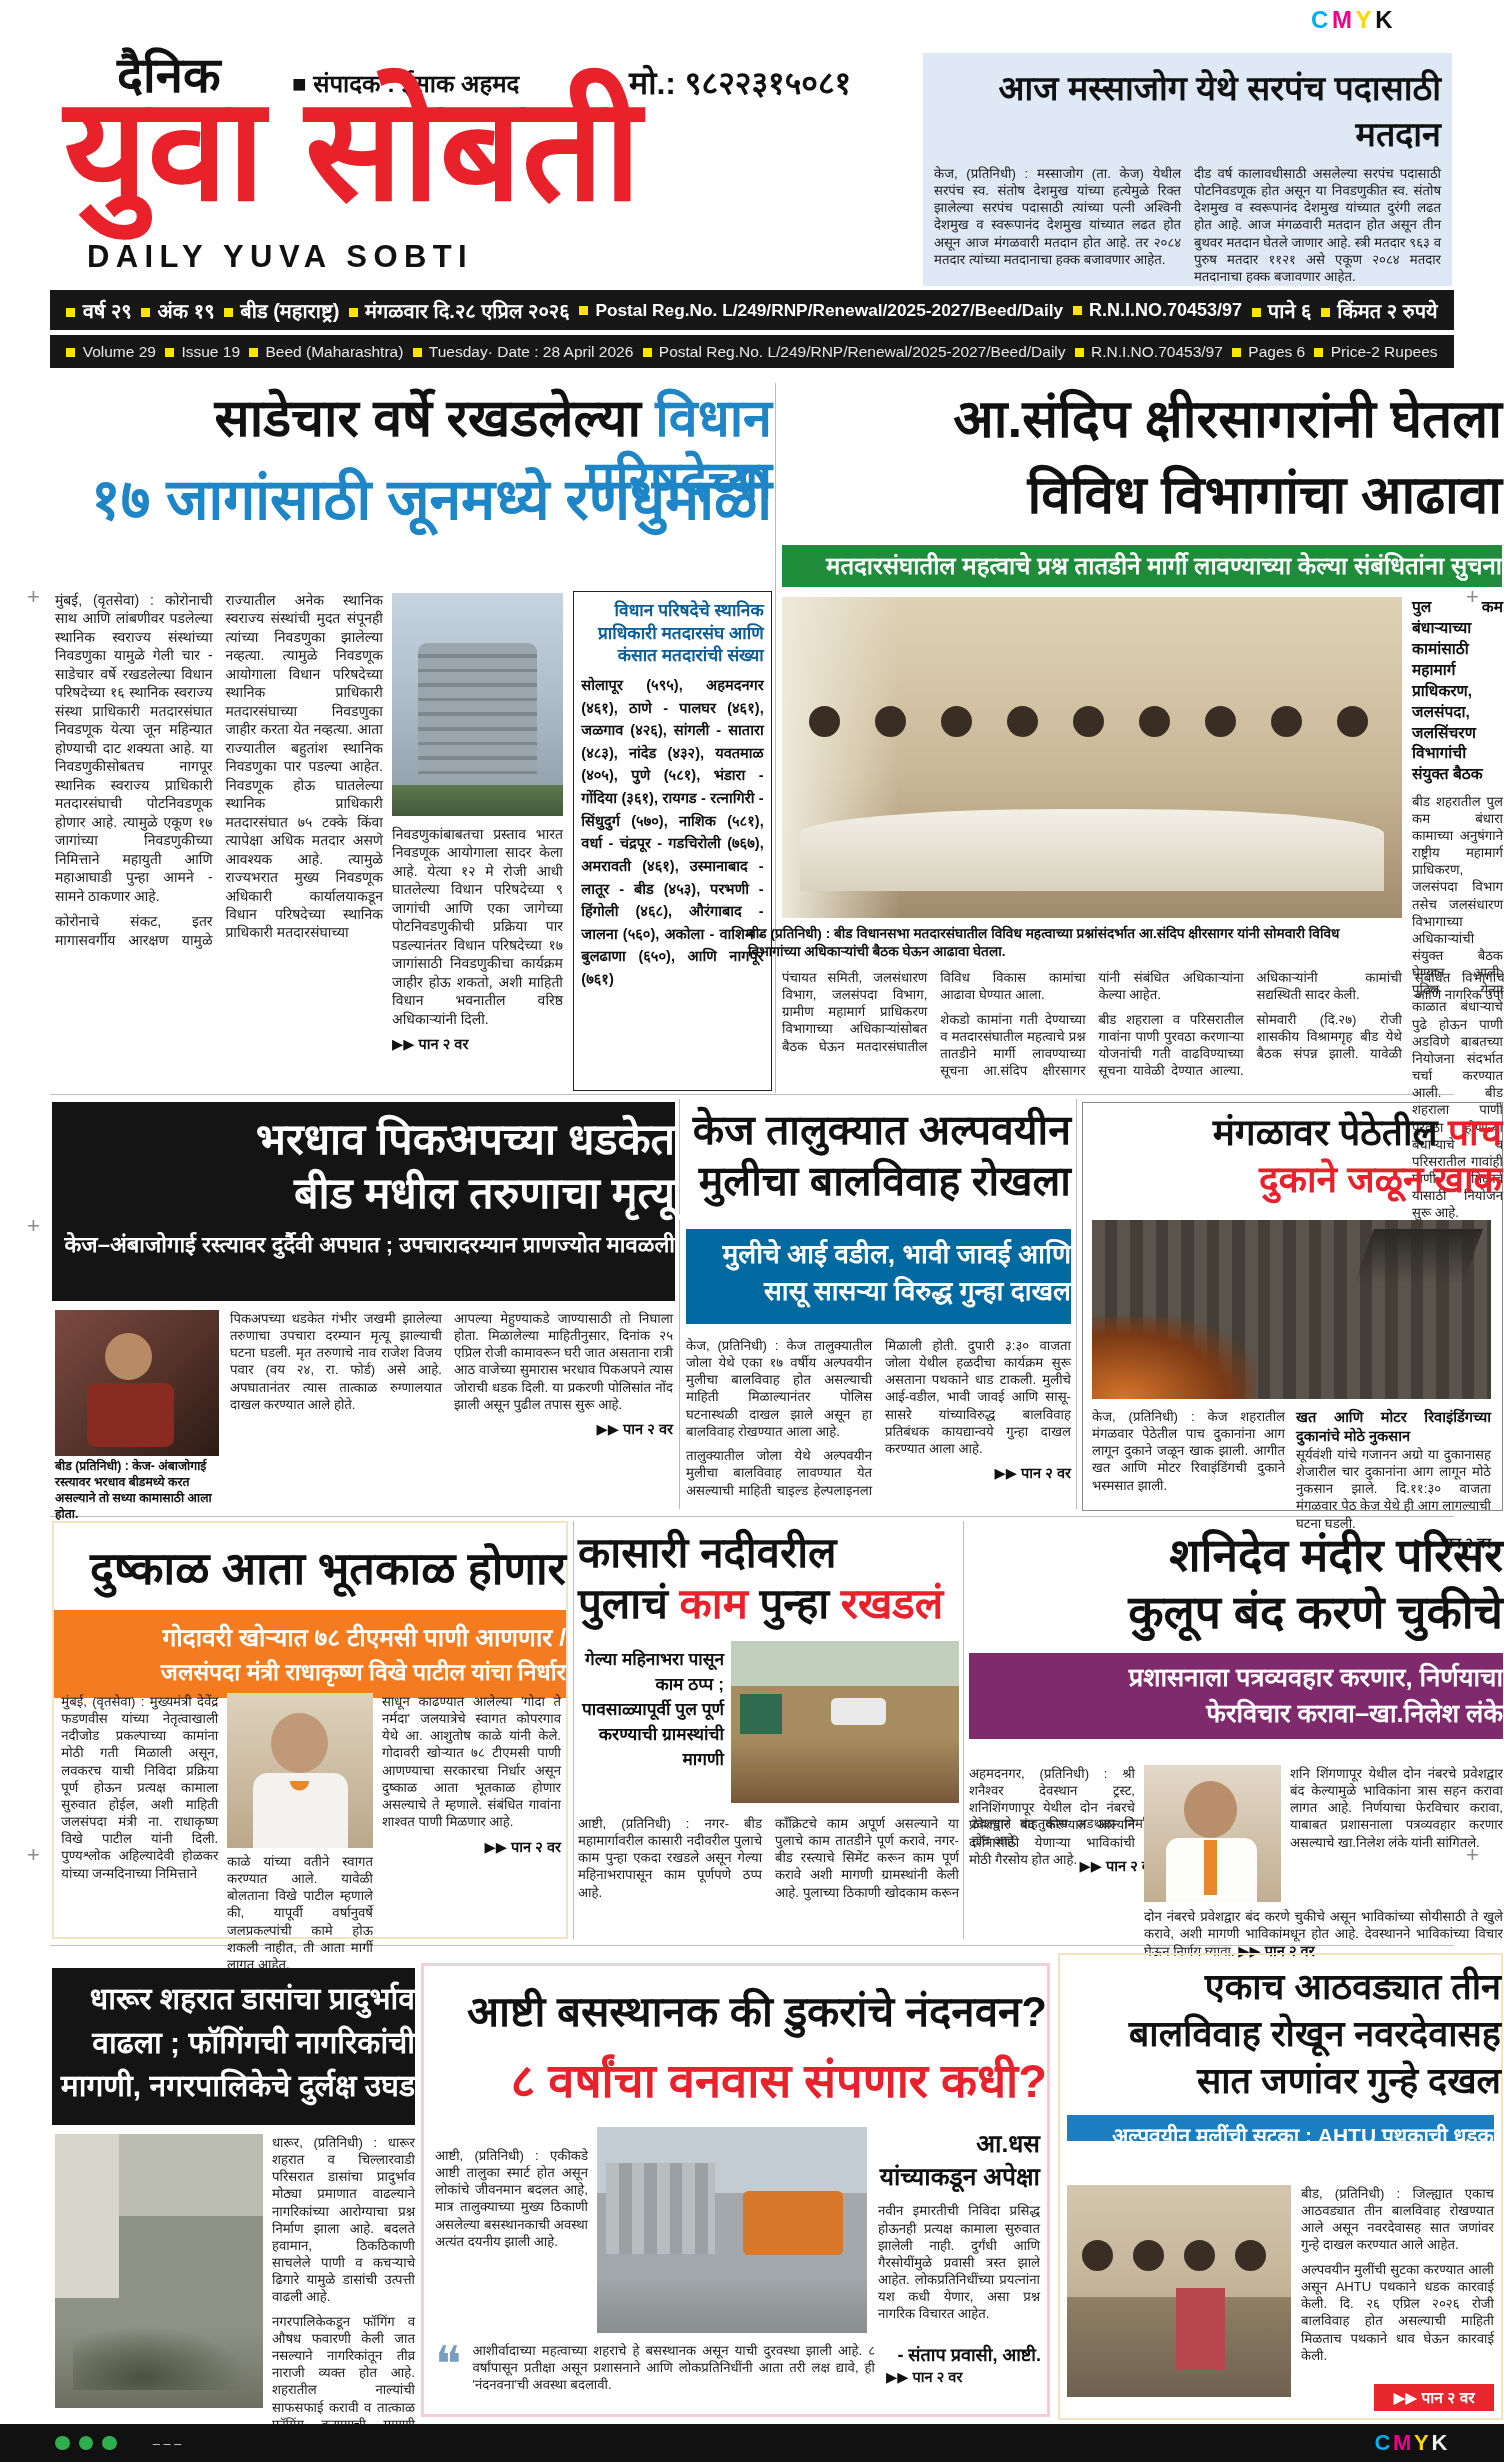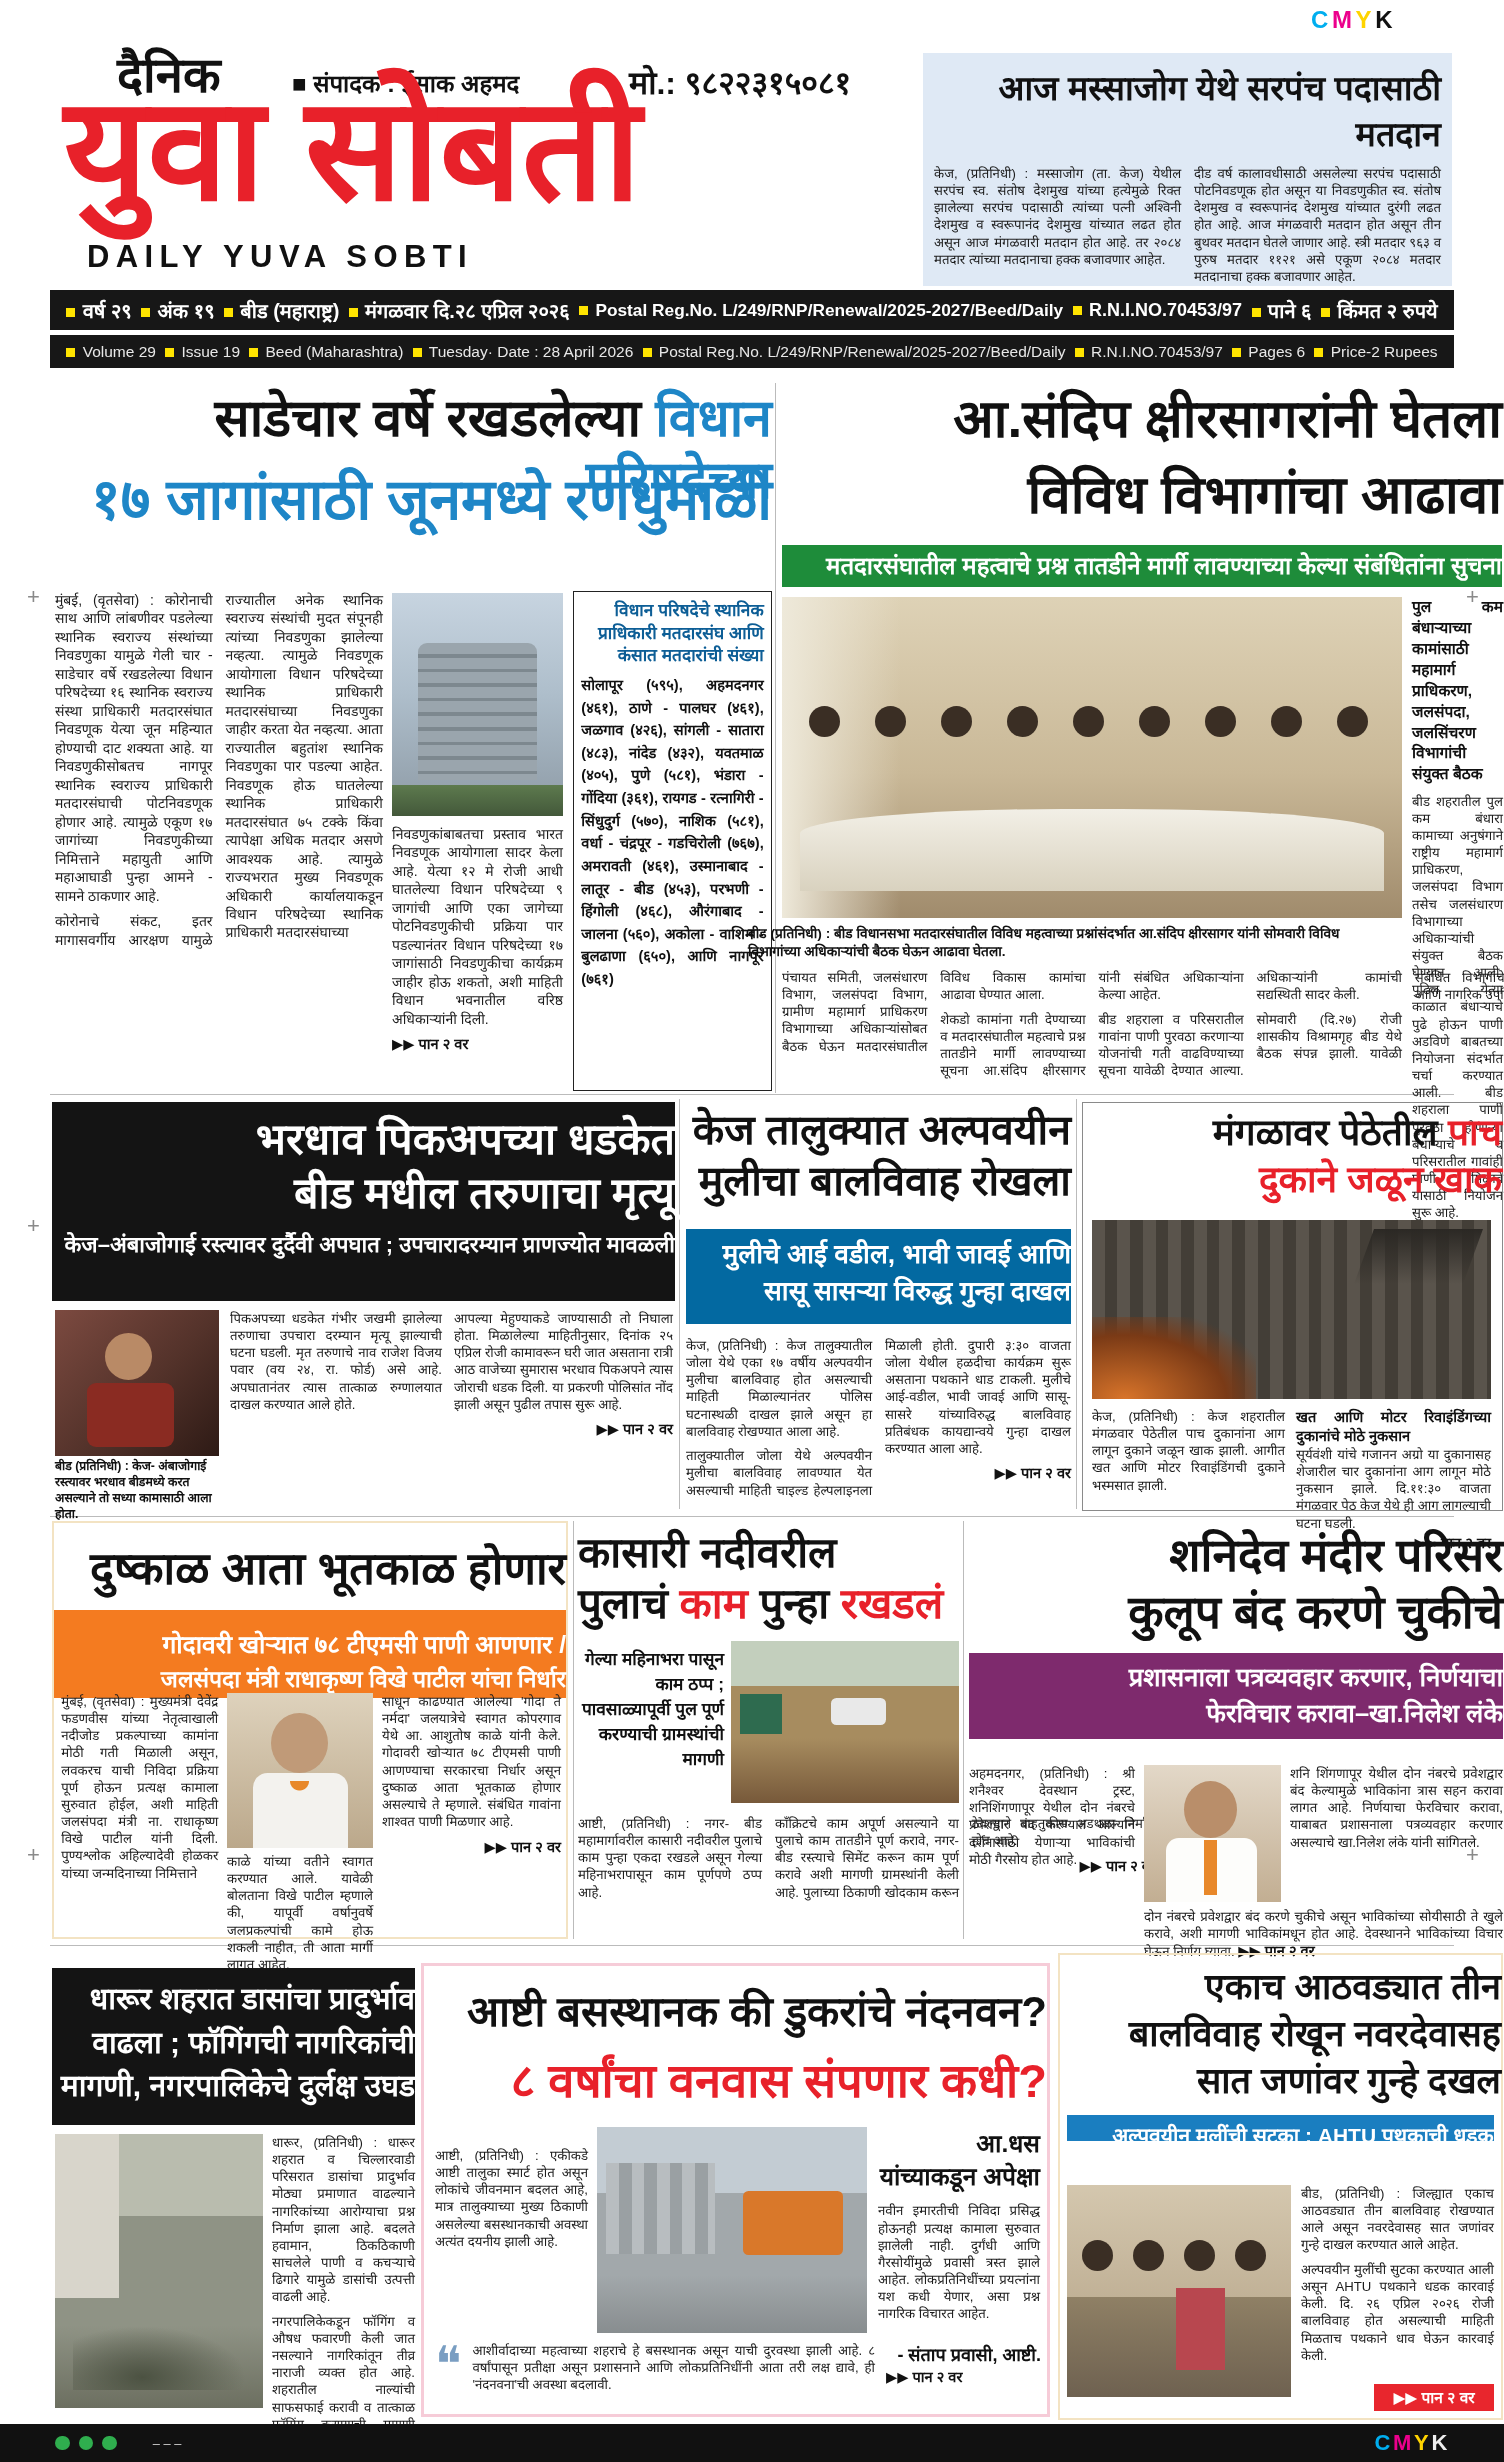--- a/index.html
+++ b/index.html
@@ -185,21 +185,21 @@
     <div class="abs body-sm" style="left:9px;top:305px;width:193px;height:95px;">केज, (प्रतिनिधी) : केज शहरातील मंगळवार पेठेतील पाच दुकानांना आग लागून दुकाने जळून खाक झाली. आगीत खत आणि मोटर रिवाइंडिंगची दुकाने भस्मसात झाली.</div>
     <div class="abs" style="left:213px;top:305px;width:195px;height:95px;">
       <div class="b just" style="font-size:14.6px;line-height:1.3;">खत आणि मोटर रिवाइंडिंगच्या दुकानांचे मोठे नुकसान</div>
       <div class="body-sm">सूर्यवंशी यांचे गजानन अग्रो या दुकानासह शेजारील चार दुकानांना आग लागून मोठे नुकसान झाले. दि.११:३० वाजता मंगळवार पेठ केज येथे ही आग लागल्याची घटना घडली.</div>
       <div class="b cont" style="text-align:right;">▶▶ पान २ वर</div>
     </div>
   </div>
 
   <div class="abs" style="left:52px;top:1521px;width:516px;height:418px;border:2.7px solid #f3e3c3;box-sizing:border-box;">
     <div class="b ctr" style="font-size:45px;margin-top:12.8px;">दुष्काळ आता भूतकाळ होणार</div>
-    <div class="ctr" style="margin-top:12.8px;height:88px;background:#f47b20;color:#fff;padding-top:17px;box-sizing:border-box;">
+    <div class="ctr" style="margin-top:12.8px;height:88px;background:#f47b20;color:#fff;padding-top:10px;box-sizing:border-box;">
       <div class="b" style="font-size:24.6px;line-height:1.5;">गोदावरी खोऱ्यात ७८ टीएमसी पाणी आणणार /</div>
       <div class="b" style="font-size:23px;line-height:1.4;">जलसंपदा मंत्री राधाकृष्ण विखे पाटील यांचा निर्धार</div>
     </div>
     <div class="abs body-sm" style="left:7.3px;top:170px;width:157px;height:235px;">मुंबई, (वृतसेवा) : मुख्यमंत्री देवेंद्र फडणवीस यांच्या नेतृत्वाखाली नदीजोड प्रकल्पाच्या कामांना मोठी गती मिळाली असून, लवकरच याची निविदा प्रक्रिया पूर्ण होऊन प्रत्यक्ष कामाला सुरुवात होईल, अशी माहिती जलसंपदा मंत्री ना. राधाकृष्ण विखे पाटील यांनी दिली. पुण्यश्लोक अहिल्यादेवी होळकर यांच्या जन्मदिनाच्या निमित्ताने</div>
     <div class="photo" style="left:173px;top:170px;width:146px;height:155px;background:linear-gradient(180deg,#ded2bc,#bba88b);">
       <div style="position:absolute;left:44px;top:20px;width:57px;height:60px;border-radius:50%;background:#c09a78;"></div>
       <div style="position:absolute;left:25.5px;top:80px;width:95px;height:75px;background:#f3f2ee;border-radius:14.6px 14.6px 0 0;"></div>
       <div style="position:absolute;left:36px;top:88px;width:73px;height:64px;background:radial-gradient(circle at 50% 0%, #e8882a 0 9px, transparent 10px);"></div>
     </div>
     <div class="abs body-sm" style="left:173px;top:330px;width:146px;height:77px;">काळे यांच्या वतीने स्वागत करण्यात आले. यावेळी बोलताना विखे पाटील म्हणाले की, यापूर्वी वर्षानुवर्षे जलप्रकल्पांची कामे होऊ शकली नाहीत, ती आता मार्गी लागत आहेत.</div>

